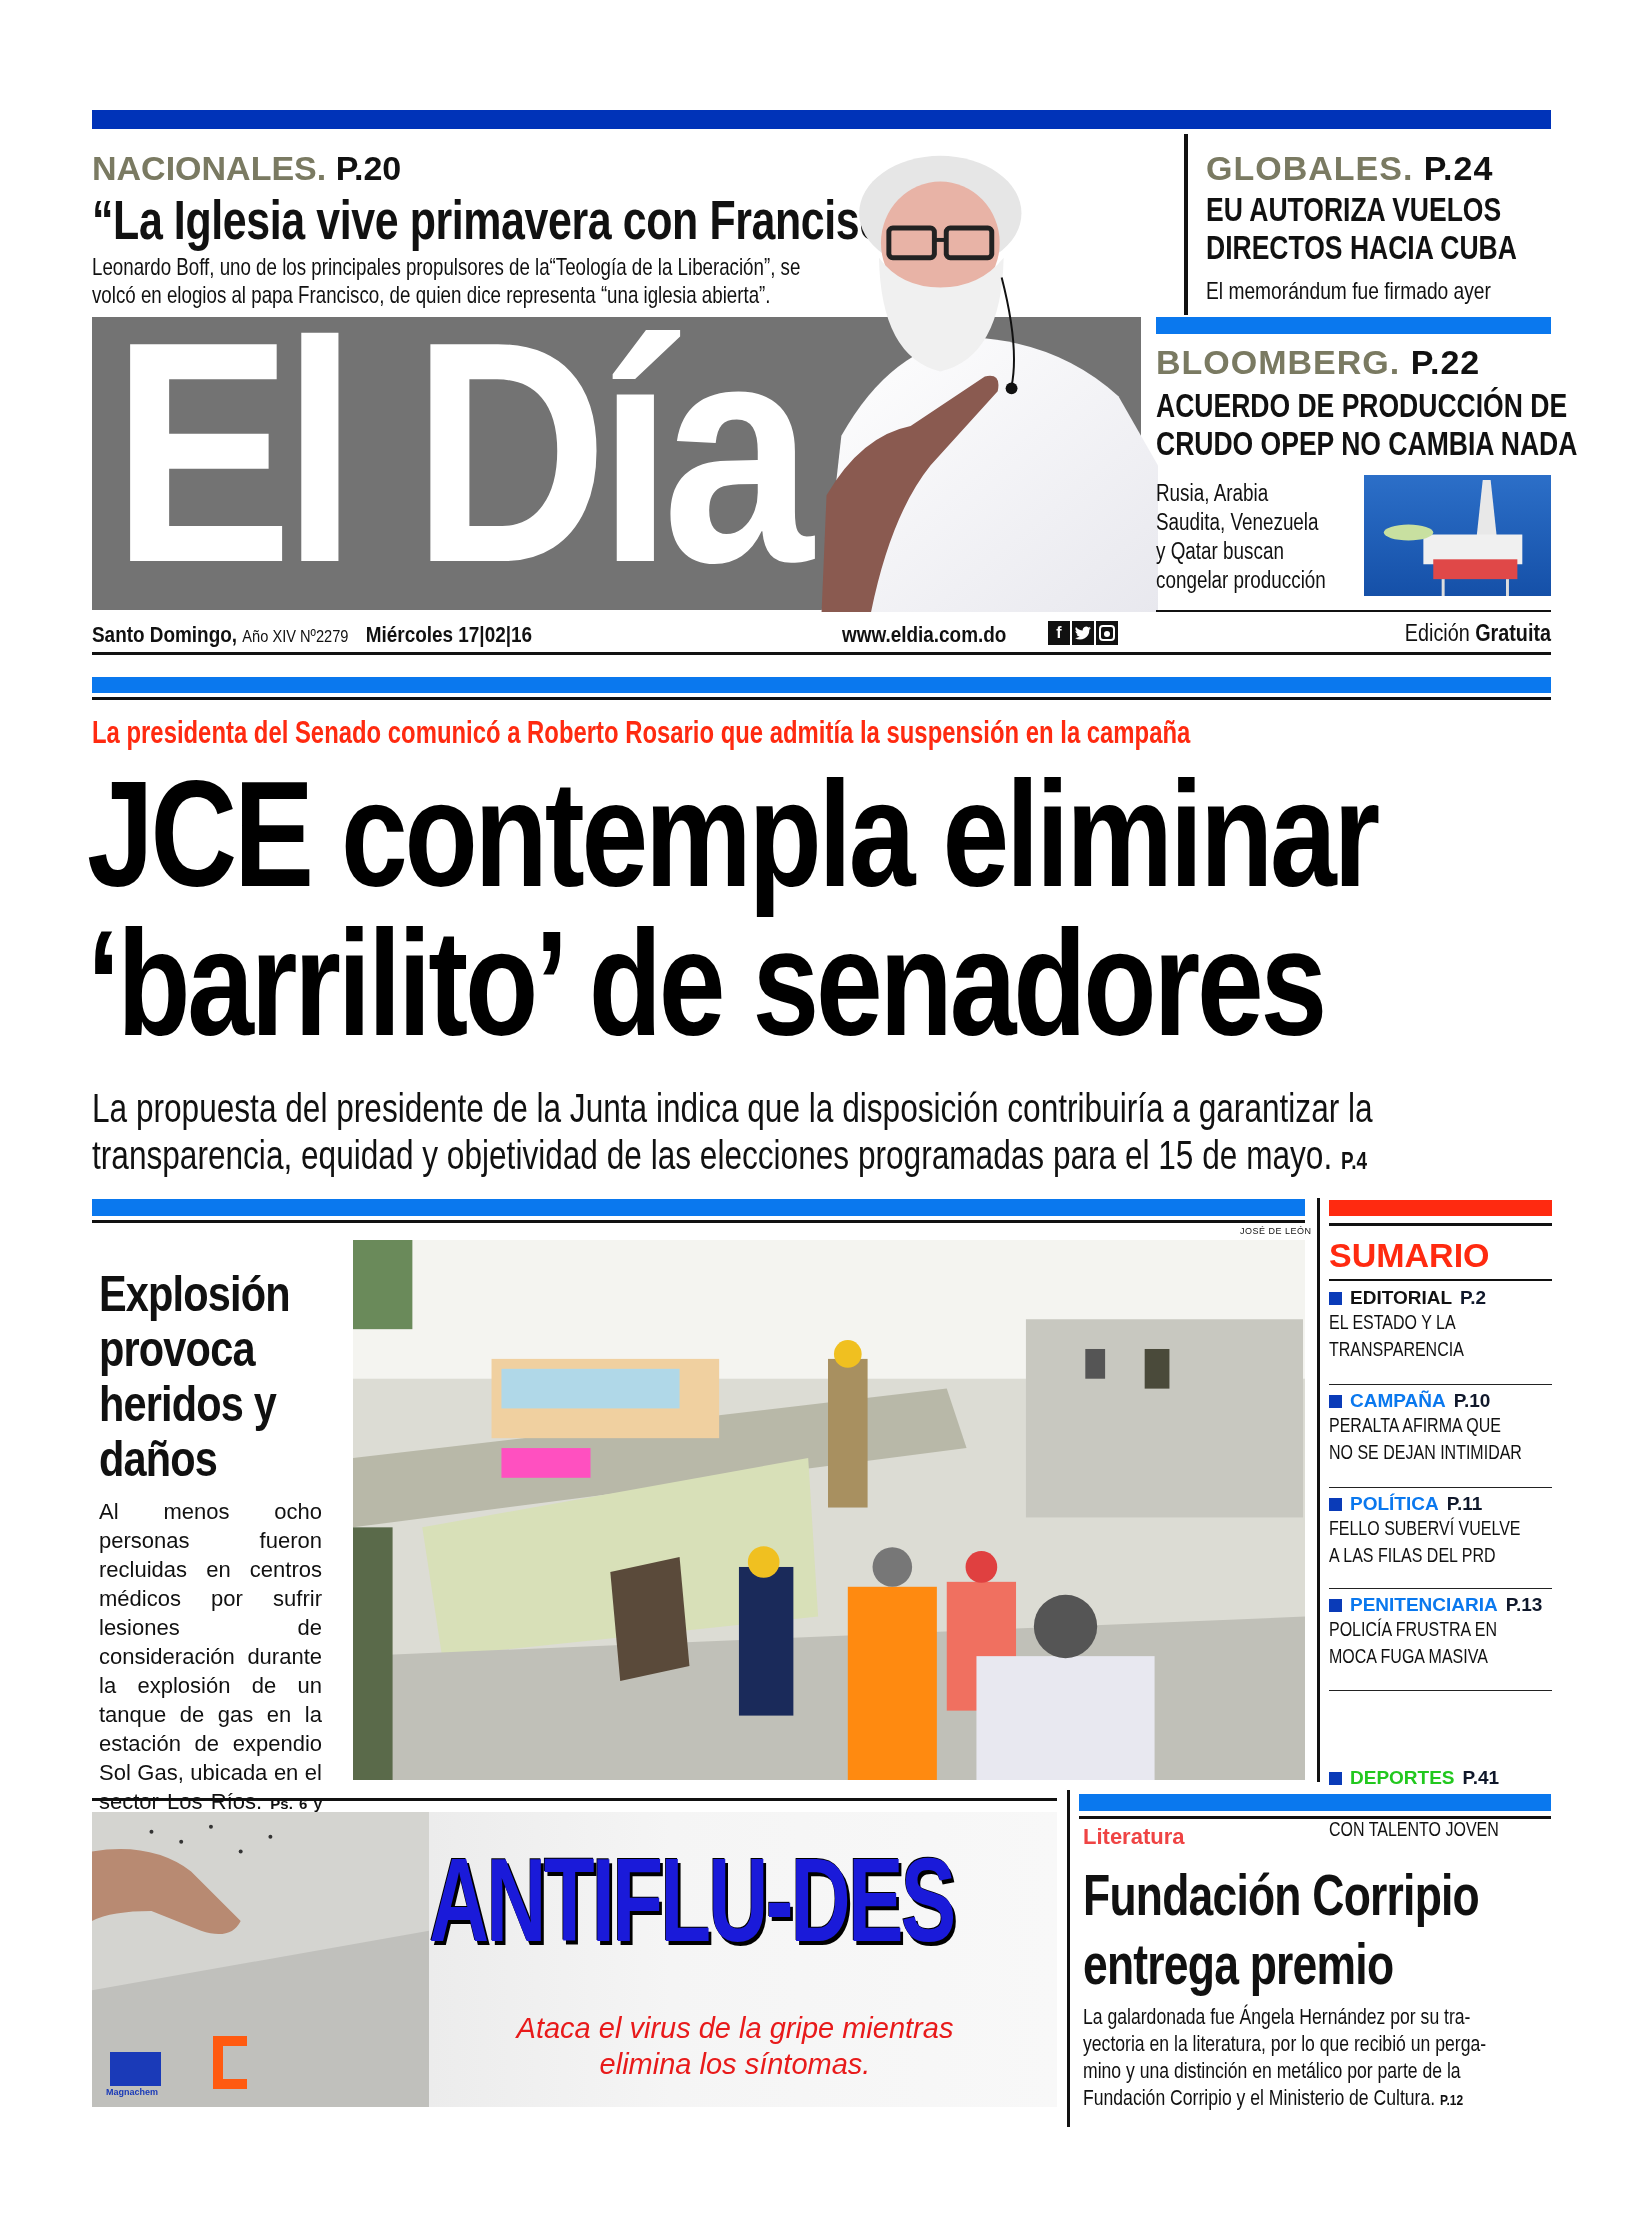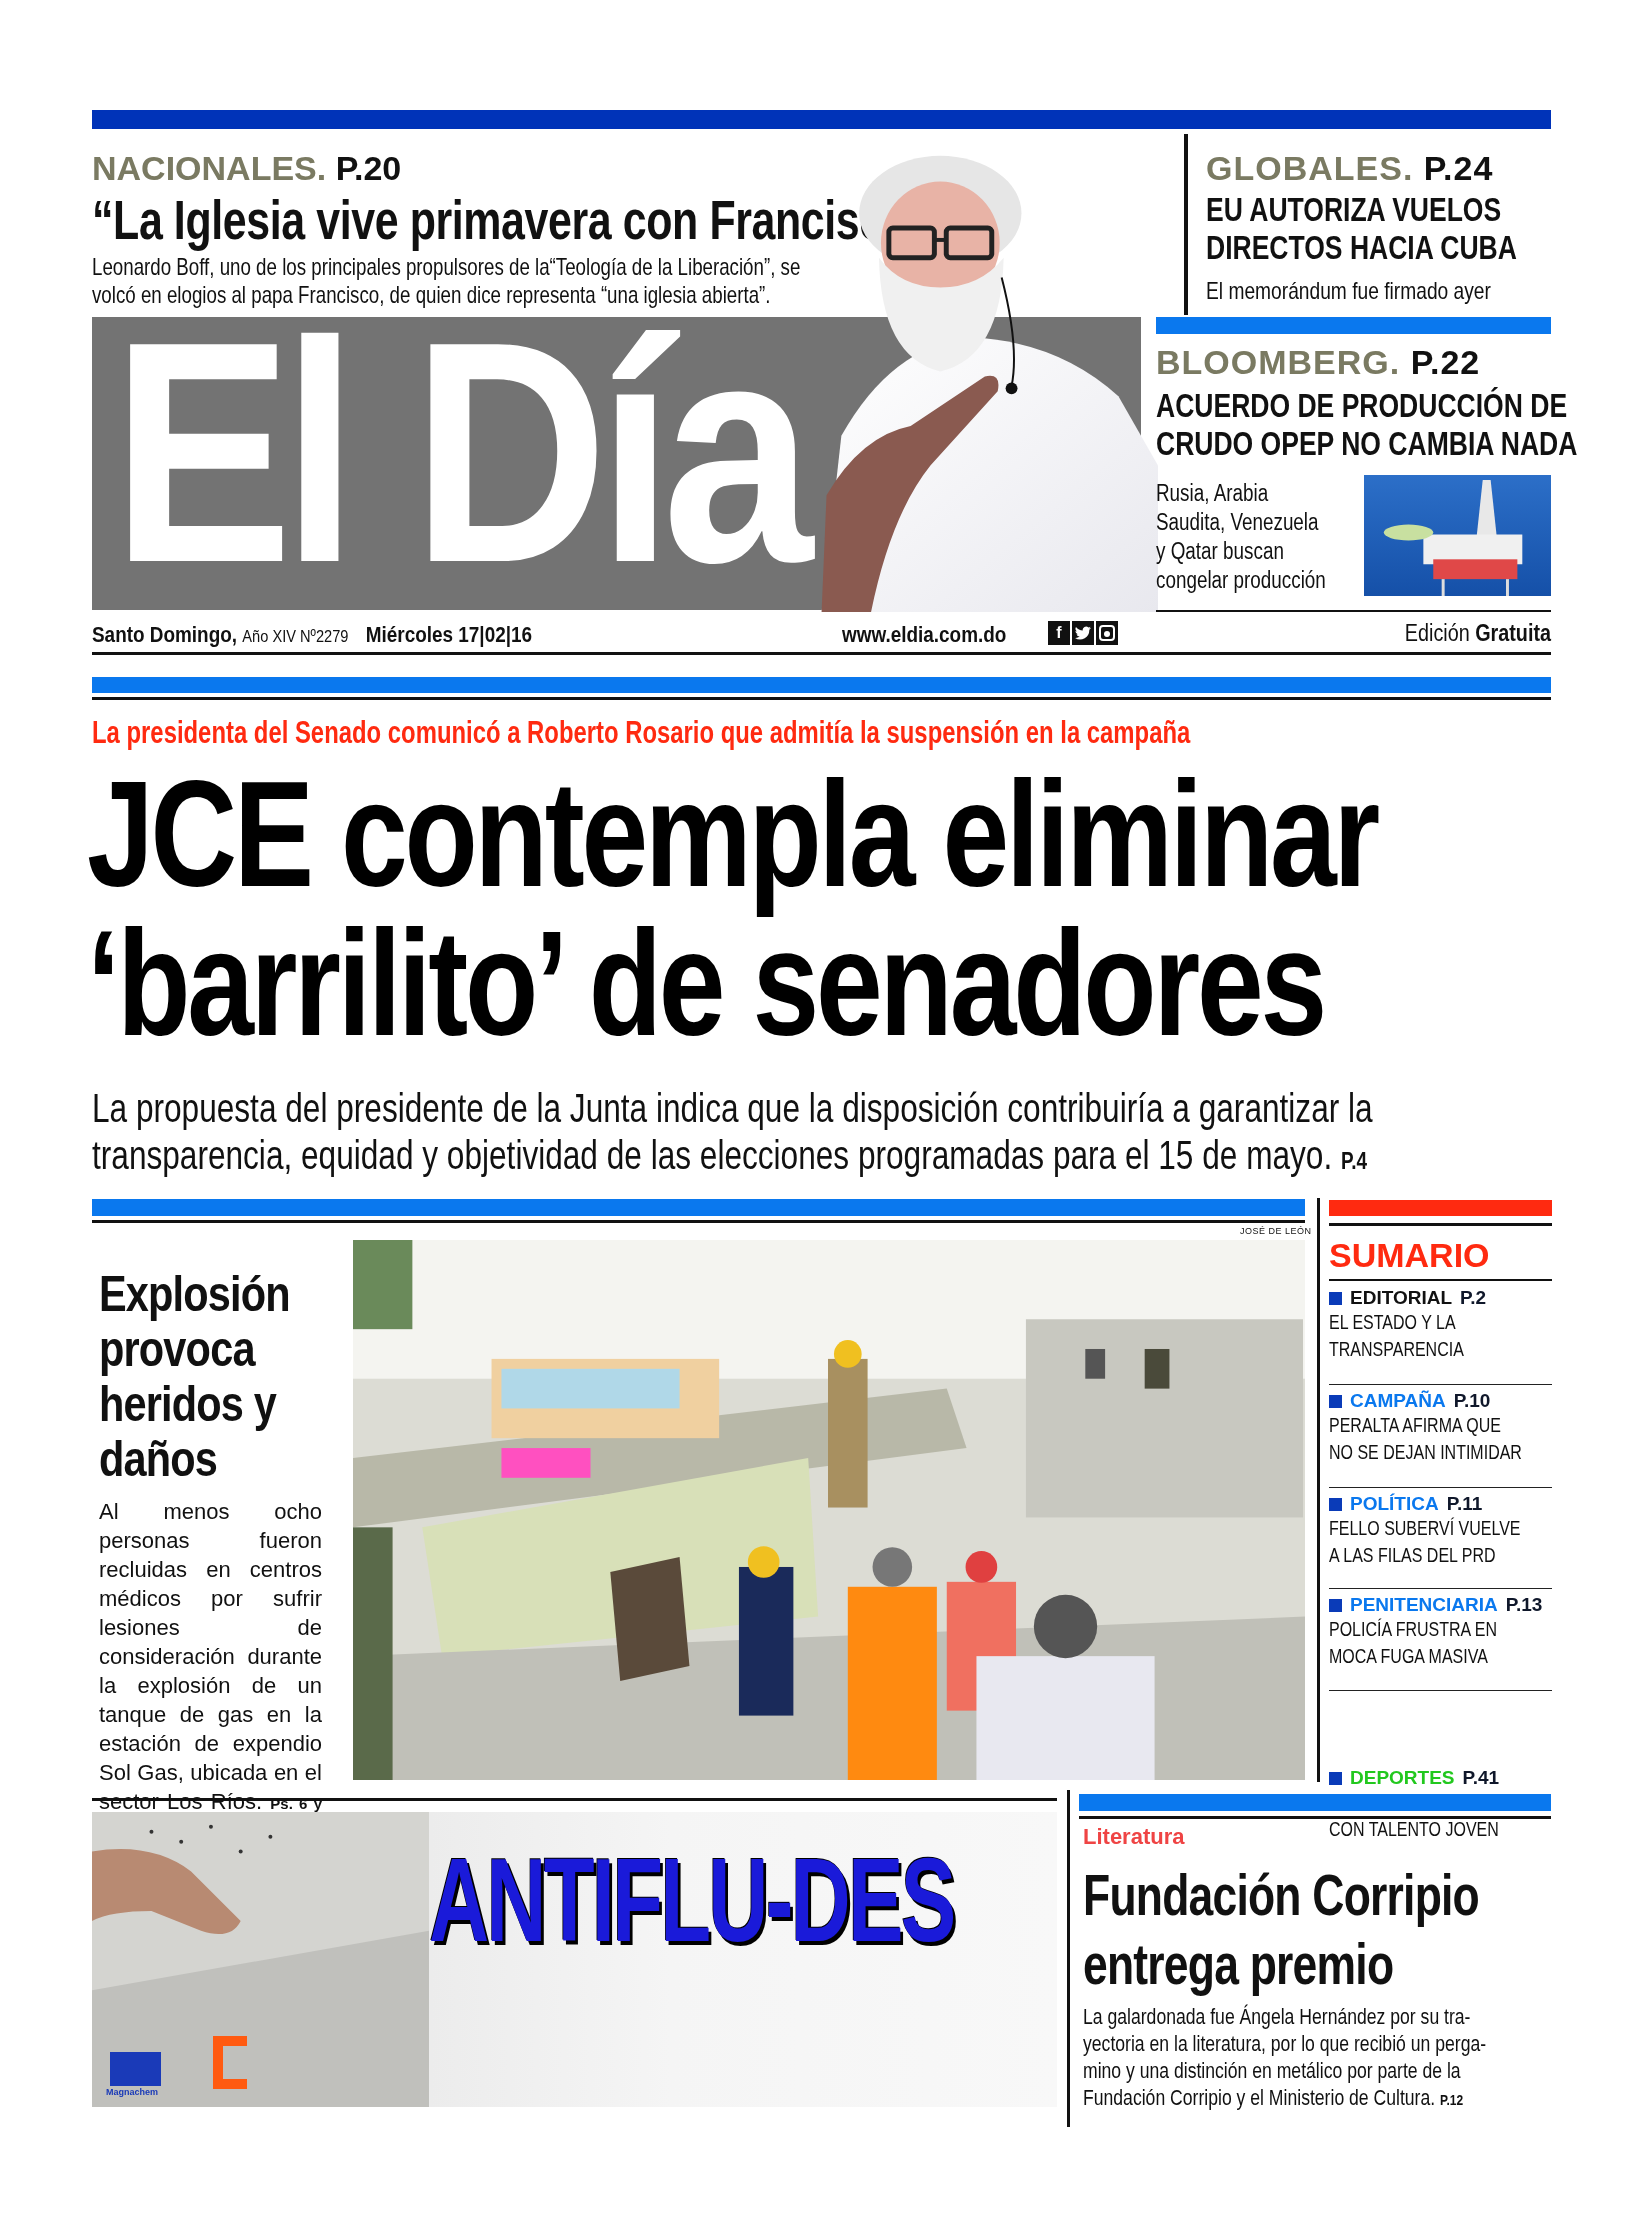--- a/index.html
+++ b/index.html
@@ -346,20 +346,24 @@
     <rect width="340" height="298" fill="#d4d4d0"></rect>
     <polygon points="0,180 340,120 340,298 0,298" fill="#c0c0bc"></polygon>
     <path d="M0 40 Q60 30 100 60 L150 110 Q140 130 110 120 L60 100 Q20 100 0 110 Z" fill="#b88a72"></path>
     <circle cx="60" cy="20" r="2" fill="#333"></circle>
     <circle cx="90" cy="30" r="2" fill="#333"></circle>
     <circle cx="120" cy="15" r="2" fill="#333"></circle>
     <circle cx="150" cy="40" r="2" fill="#333"></circle>
     <circle cx="180" cy="25" r="2" fill="#333"></circle>
   </svg>
   <div id="ad-brand">ANTIFLU-DES</div>
+  <div id="ad-tag">
+    <div>Ataca el virus de la gripe mientras</div>
+    <div>elimina los síntomas.</div>
+  </div>
   <div id="ad-logo1"></div>
   <div id="ad-logo1-label">Magnachem</div>
   <div id="ad-logo2"></div>
 </div>
 
 <div id="vrule3" class="abs rule"></div>
 <div id="lit-bar" class="abs bar-blue"></div>
 <div id="lit-rule" class="abs rule"></div>
 <div id="lit-label" class="abs">Literatura</div>
 <div id="lit-title" class="abs">

